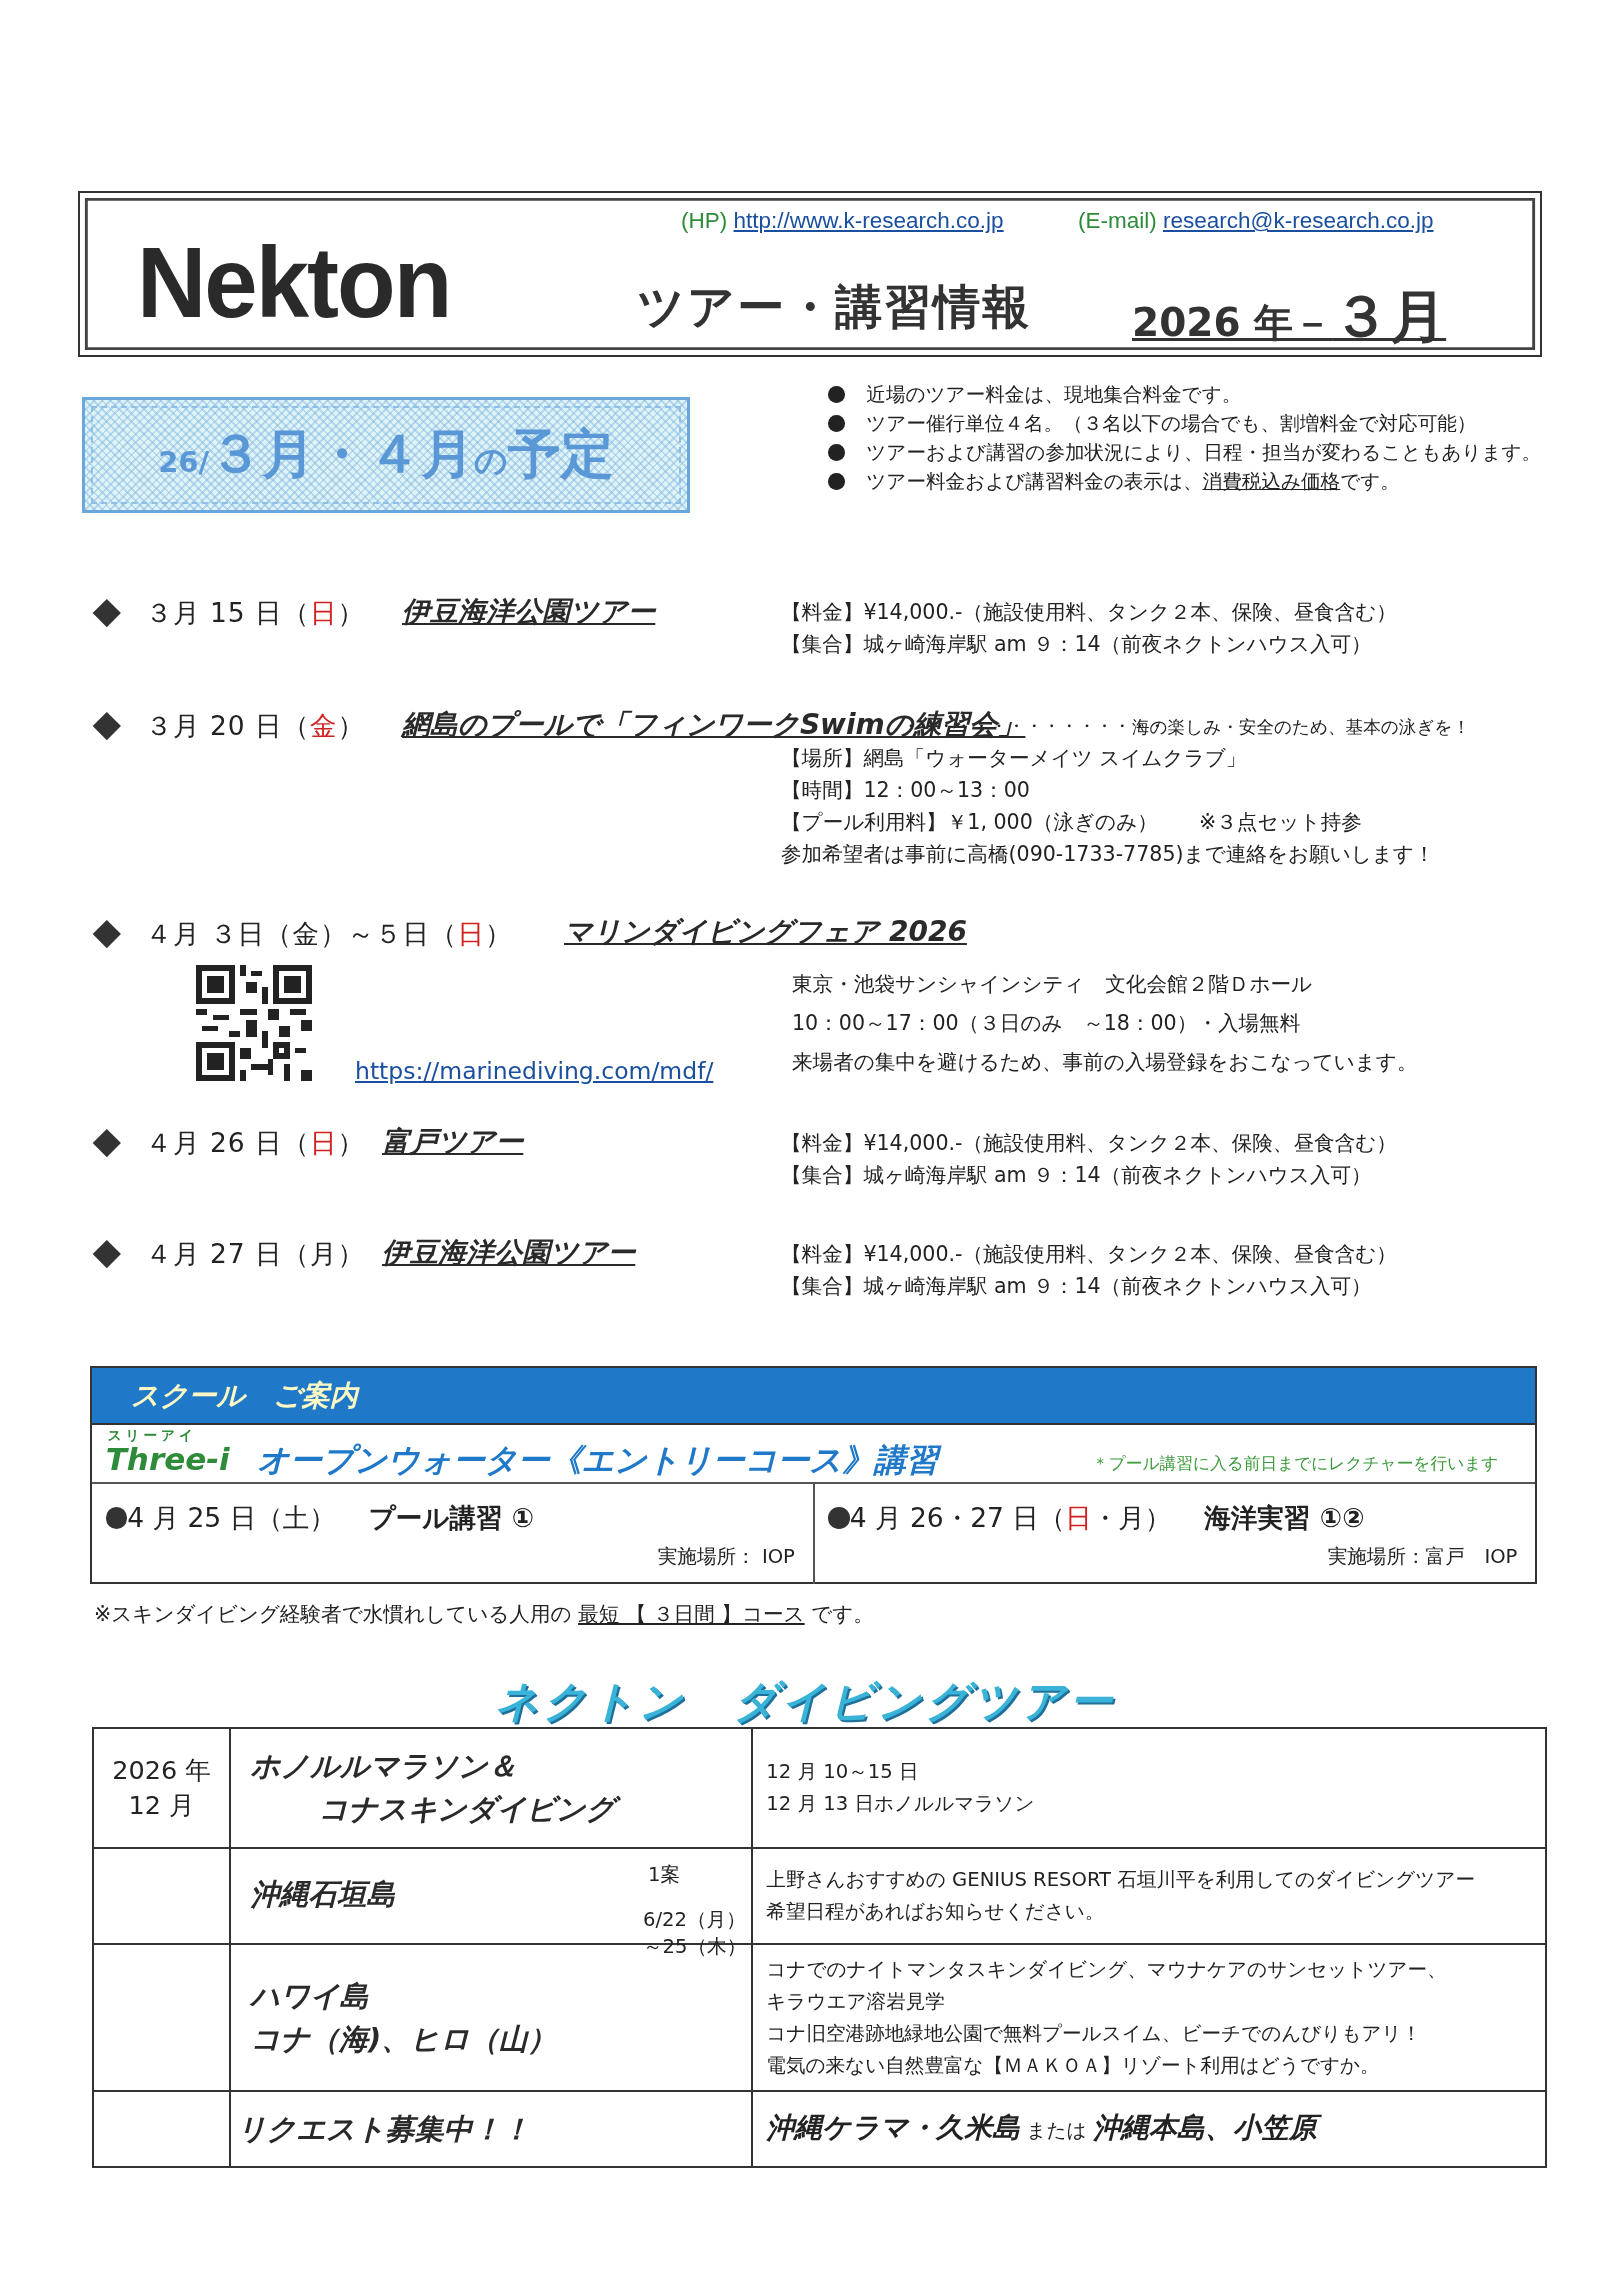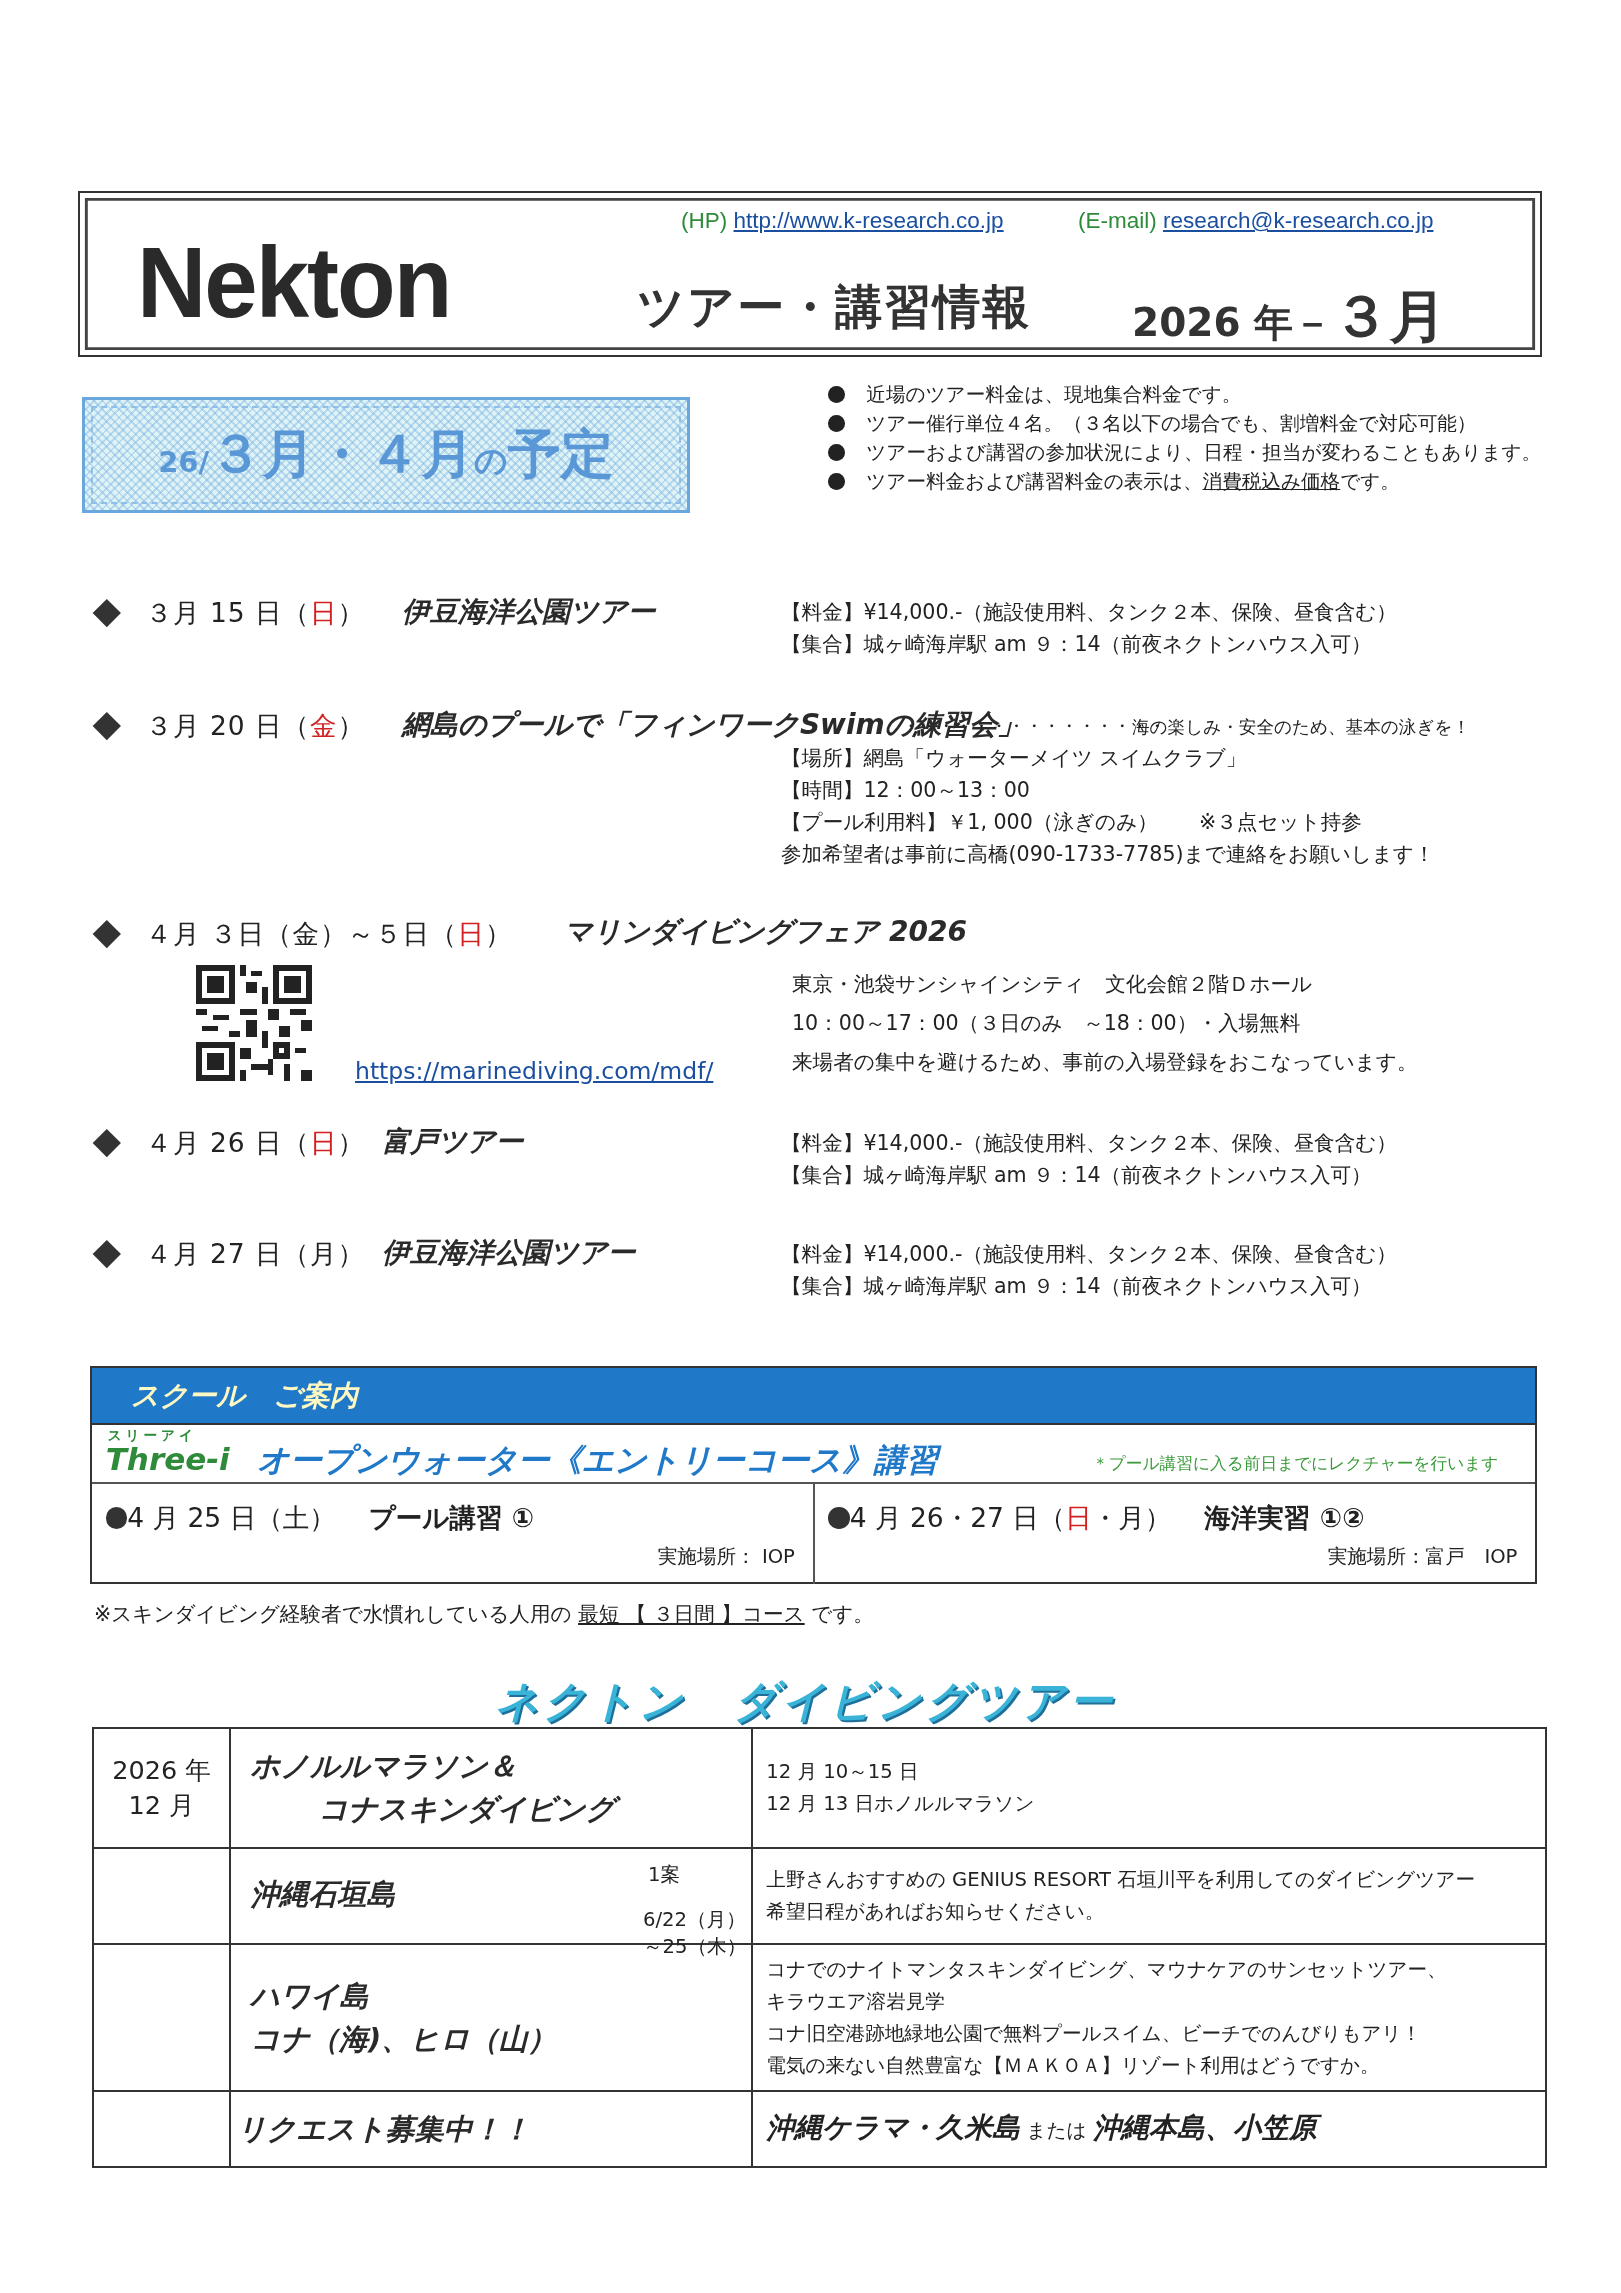--- a/index.html
+++ b/index.html
@@ -9,21 +9,21 @@
 
   
   .header-box { left: 78px; top: 191px; width: 1460px; height: 162px;
     border: 2.9px solid #333; box-shadow: inset 0 0 0 4.9px #fff, inset 0 0 0 7.8px #444; background:#fff; }
   .logo { left: 137px; top: 227px; font-family: "Liberation Sans", sans-serif; font-weight: 900;
     font-size: 96px; letter-spacing: -2px; color: #2a2a2a; transform: scaleY(1.05); }
   .contact { top: 208px; font-size: 22.5px; font-family: "Liberation Sans Narrow", "Liberation Sans", sans-serif; }
   .contact .lbl { color: #2e8b3a; }
   .contact .lnk { color: #1a4fa0; text-decoration: underline; }
   .hdr-title { left: 637px; top: 276px; font-size: 47px; font-weight: 900; color: #333; letter-spacing: 2px; }
-  .hdr-date { left: 1132px; top: 279px; font-size: 39px; font-weight: bold; color: #333; }
+  .hdr-date { left: 1132px; top: 279px; font-size: 39px; font-weight: bold; color: #333; text-decoration: underline; }
   .hdr-date .big { font-size: 57px; }
 
   
   .banner { left: 82px; top: 397px; width: 608px; height: 116px; border: 3.9px solid #6aa7dd;
     background-color: #dff3f7;
     background-image: repeating-linear-gradient(45deg, rgba(110,170,220,.35) 0 2px, transparent 2px 5.9px),
                       repeating-linear-gradient(-45deg, rgba(110,170,220,.35) 0 2px, transparent 2px 5.9px);
     display:flex; align-items:center; justify-content:center; box-sizing: border-box; }
   .banner-inner { position:absolute; inset:5.9px; border: 2px dashed #8fbfe6; }
   .banner-text { color: #5a97d6; font-weight: 900; font-size: 53px; position: relative; }
@@ -34,21 +34,21 @@
   .notes { left: 828px; top: 380px; font-size: 19.6px; line-height: 29px; color: #222; }
   .notes .item { display:flex; align-items:center; }
   .notes .dot { width: 16.7px; height: 16.7px; border-radius: 50%; background: #222; margin-right: 21.6px; flex: none; }
   .underline { text-decoration: underline; }
 
   
   .ev { position: absolute; left: 93px; }
   .diamond { display:inline-block; width: 19.6px; height: 19.6px; background:#333; transform: rotate(45deg); margin: 0 29px 0 3.9px; vertical-align: middle; }
   .ev-date { font-size: 26.5px; color:#222; vertical-align: middle; letter-spacing: 1px; }
   .red { color: #d21f1f; }
-  .ev-title { position:absolute; font-size: 28px; font-weight: 900; color:#2a2a2a; font-style: italic; white-space: nowrap; }
+  .ev-title { position:absolute; font-size: 28px; font-weight: 900; color:#2a2a2a; font-style: italic; white-space: nowrap; text-decoration: underline; }
   .det { position: absolute; font-size: 20.6px; color:#222; line-height: 32px; white-space: nowrap; }
 
   .qr { left: 196px; top: 965px; width: 116px; height: 116px; }
   .mdf-link { left: 355px; top: 1057px; font-size: 23.5px; color: #1a4fa0; text-decoration: underline; }
 
   
   .school { left: 90px; top: 1366px; width: 1447px; height: 218px; border: 2px solid #333; box-sizing: border-box; }
   .school-head { height: 55px; background: #1f78c8; color: #fef9c3; font-weight: 900; font-size: 28px; font-style: italic;
     display:flex; align-items:center; padding-left: 39px; border-bottom: 2px solid #333; }
   .school-course { height: 57px; border-bottom: 2px solid #555; position: relative; }

